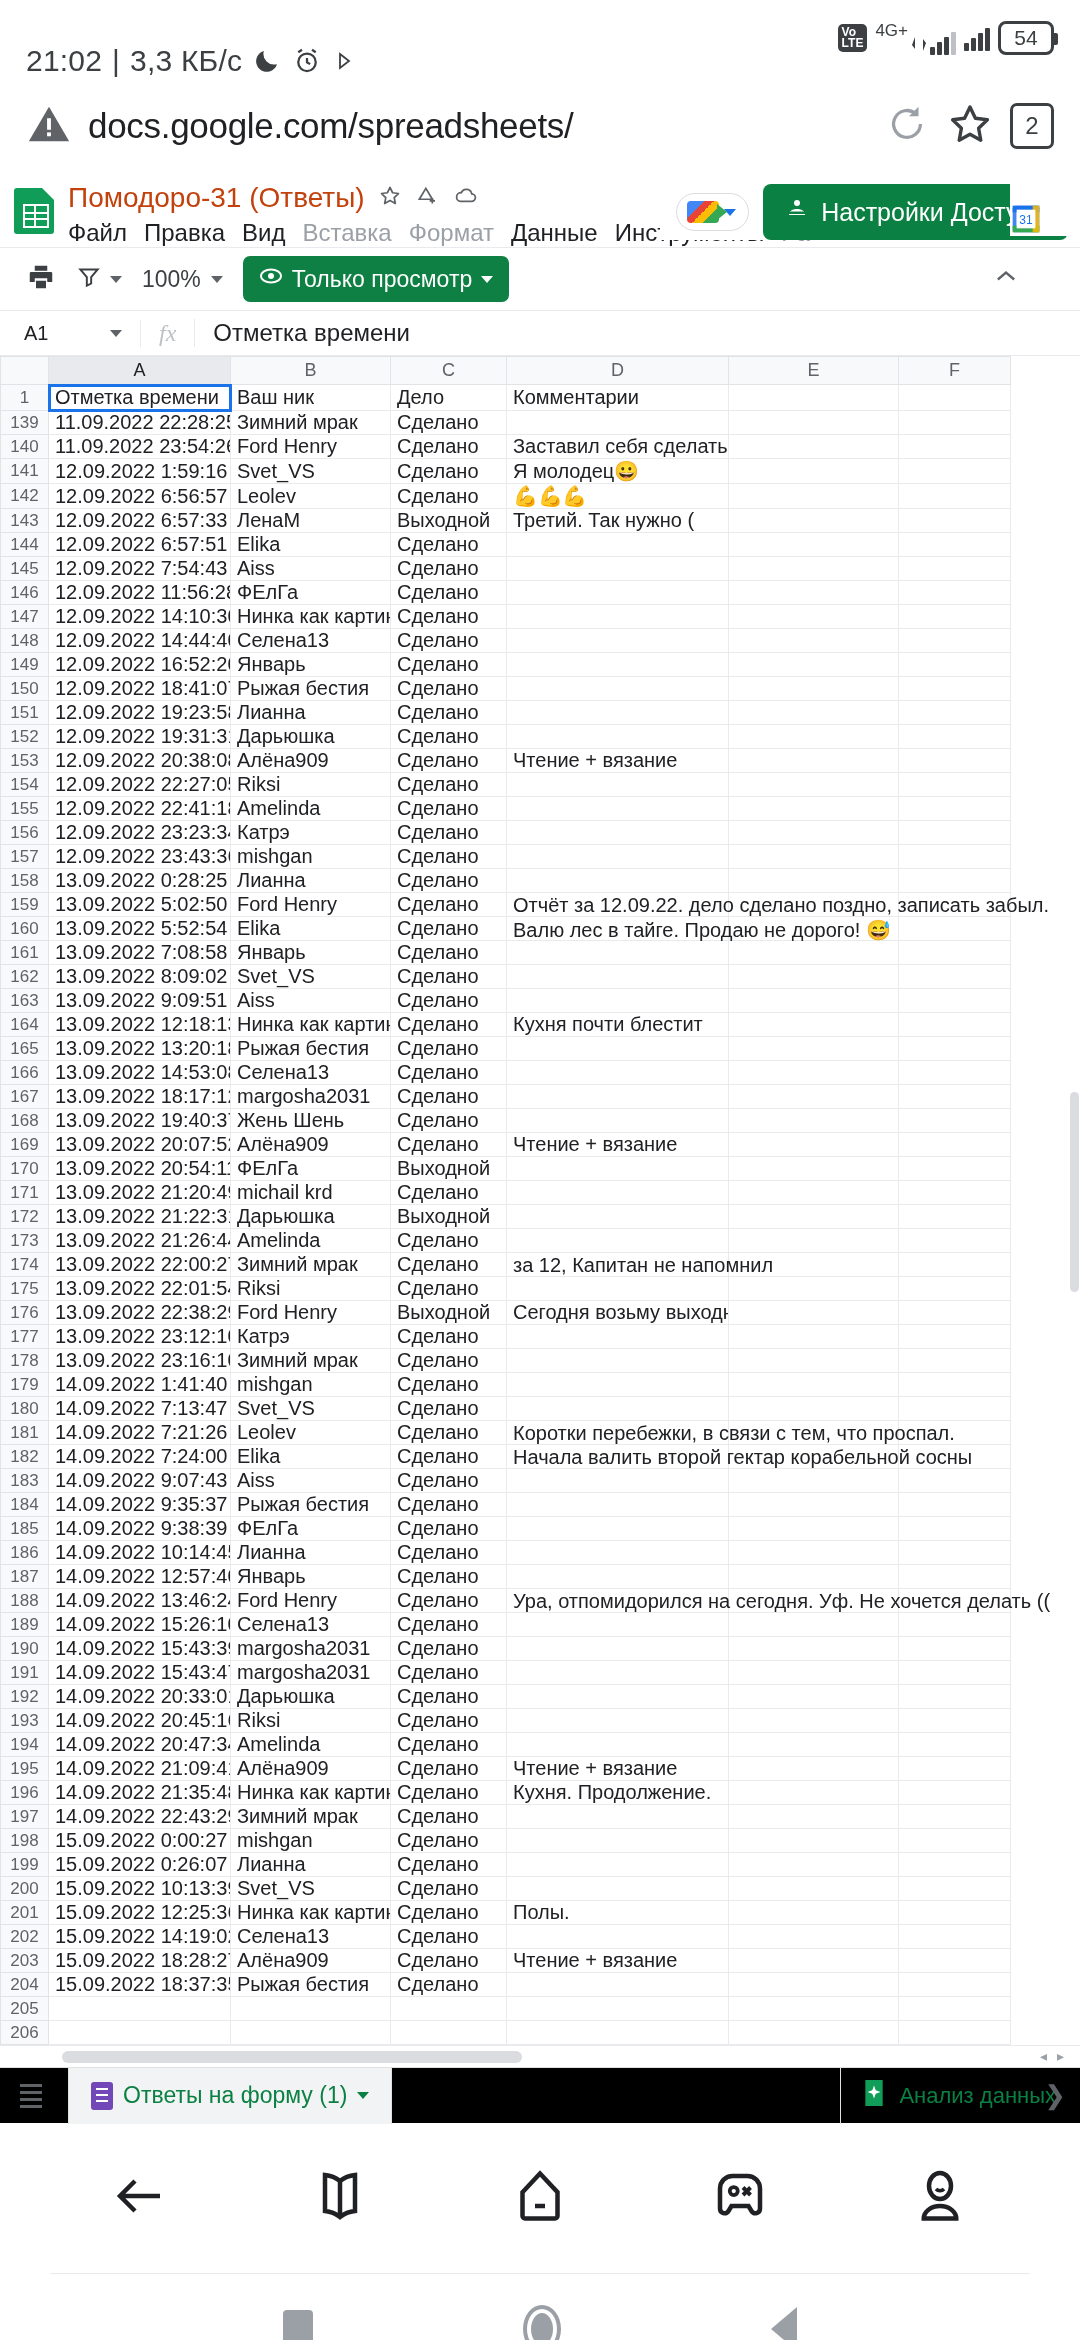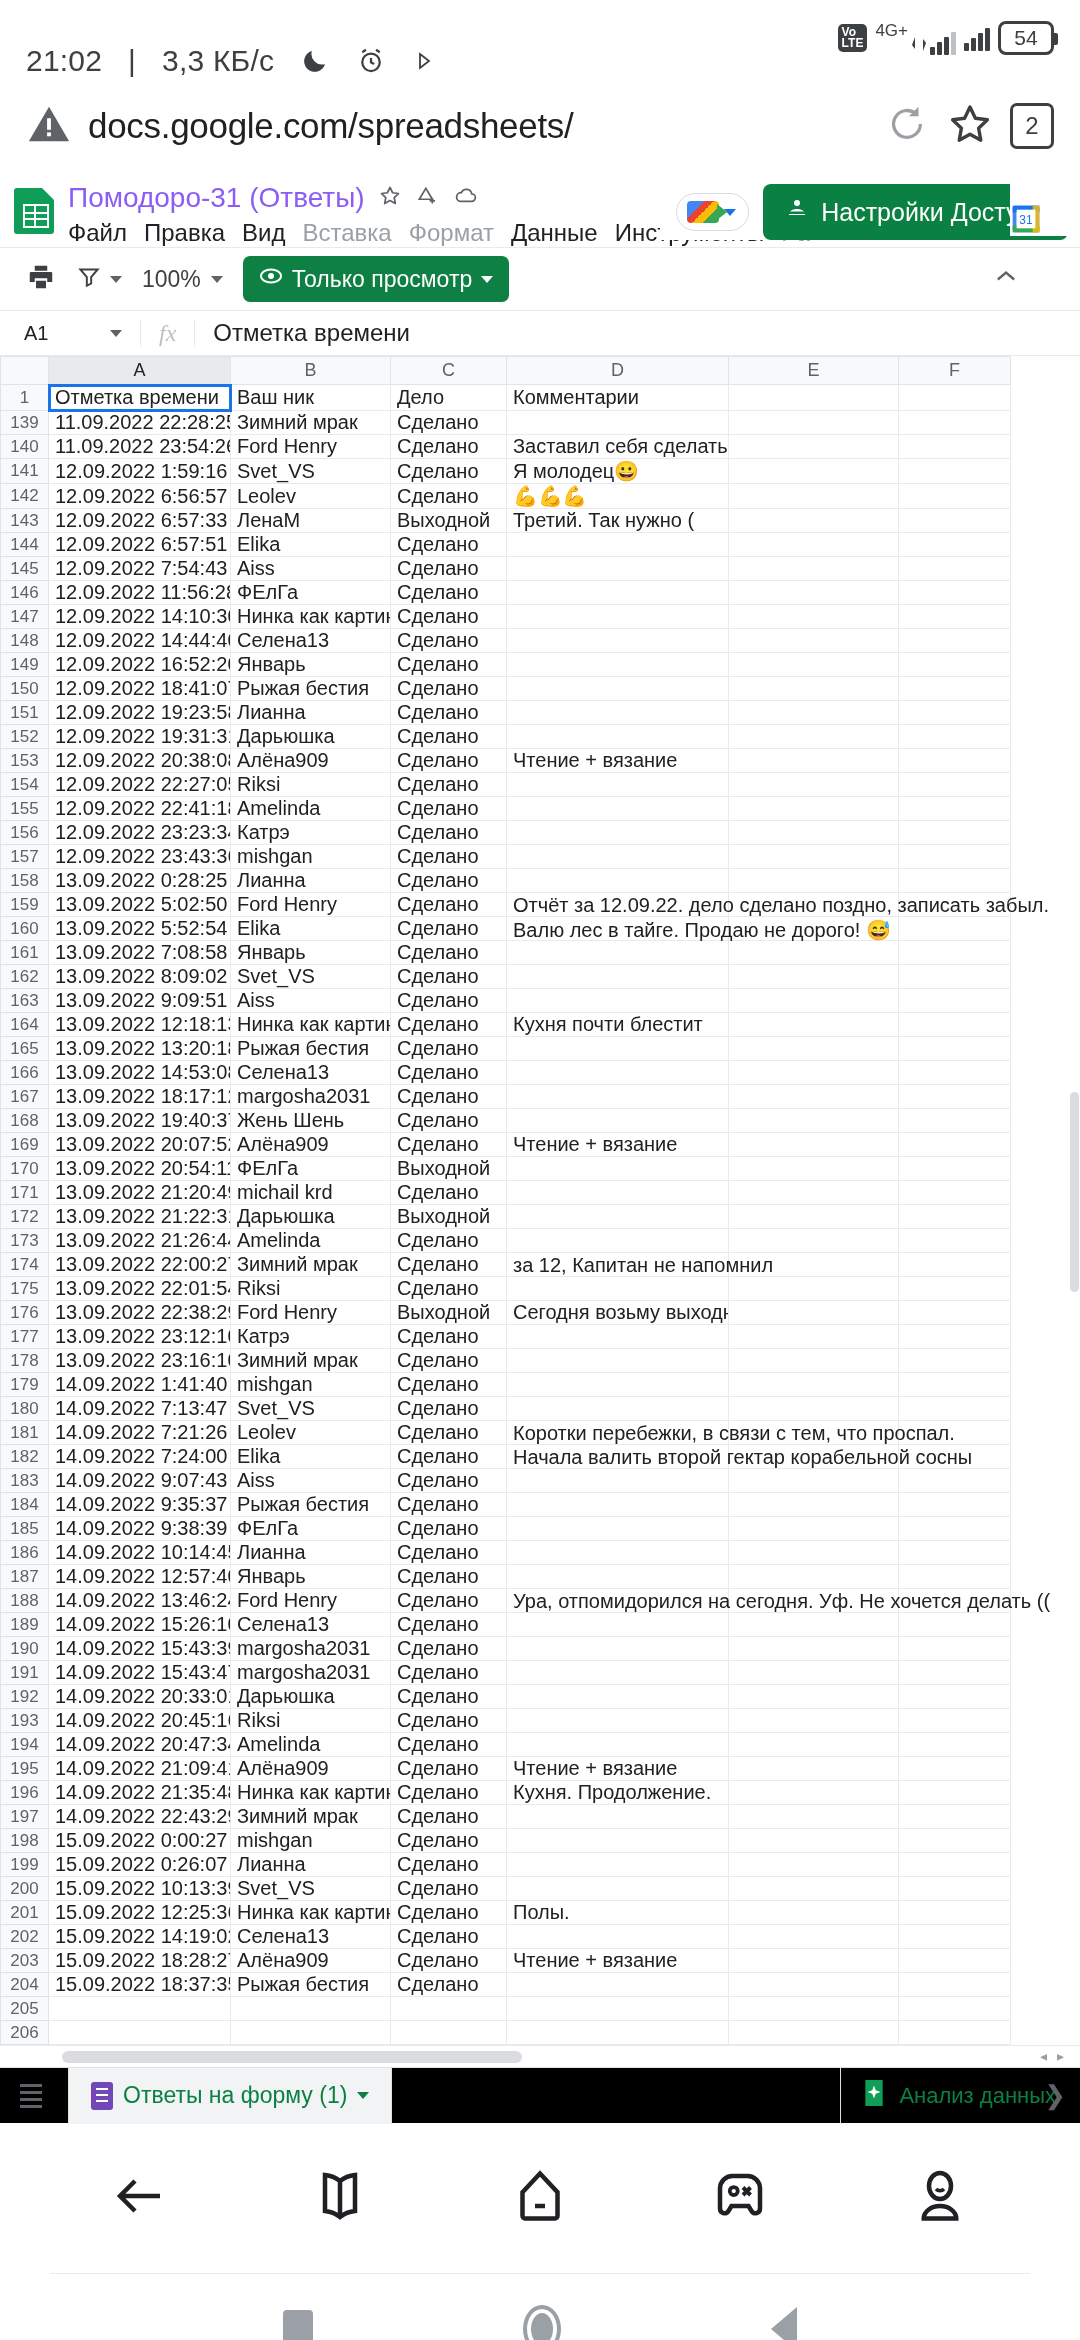--- a/index.html
+++ b/index.html
@@ -9,21 +9,21 @@
     background:#ffffff;
     color:#202124;
     overflow:hidden;
   }
 
   
   .statusbar {
     height:76px; display:flex; align-items:center;
     padding:0 26px; background:#fff;
   }
-  .sb-left { display:flex; align-items:center; gap:26px;margin-top:45px; }
+  .sb-left { display:flex; align-items:center; gap:10px;margin-top:45px; }
   .sb-time { font-size:30px; color:#3c4043; letter-spacing:.2px; }
   .sb-icon { display:flex; align-items:center; color:#3c4043; }
   .sb-right { margin-left:auto; display:flex; align-items:center; gap:8px; }
   .volte {
     background:#3c4043; color:#fff; border-radius:5px;
     font-size:12px; line-height:11px; padding:3px 4px;
     text-align:left; font-weight:bold; letter-spacing:0;
   }
   .net-label { font-size:17px; color:#3c4043; margin-bottom:14px; }
   .bars { display:flex; align-items:flex-end; gap:2px; height:26px; }
@@ -68,21 +68,21 @@
   .sheets-logo::after {
     content:""; position:absolute; left:9px; top:16px;
     width:22px; height:20px; border:2px solid #fff;
     background:
       linear-gradient(#fff,#fff) 0 6px/100% 2px no-repeat,
       linear-gradient(#fff,#fff) 0 12px/100% 2px no-repeat,
       linear-gradient(#fff,#fff) 9px 0/2px 100% no-repeat;
   }
   .doc-meta { margin-left:14px; flex:1; min-width:0; }
   .doc-title-row { display:flex; align-items:center; gap:12px; }
-  .doc-title { font-size:28px; color:#8b5cf6; white-space:nowrap; }
+  .doc-title { font-size:28px; color:#c2410c; white-space:nowrap; }
   .doc-menu { display:flex; gap:17px; margin-top:5px; font-size:24px; white-space:nowrap; }
   .doc-menu span { color:#202124; }
   .doc-menu span.dim { color:#9aa0a6; }
   .header-right {
     position:absolute; right:12px; top:8px;
     display:flex; align-items:center; gap:14px;
     background:#fff; padding-left:16px;
   }
   .meet-btn {
     display:flex; align-items:center; gap:5px;

